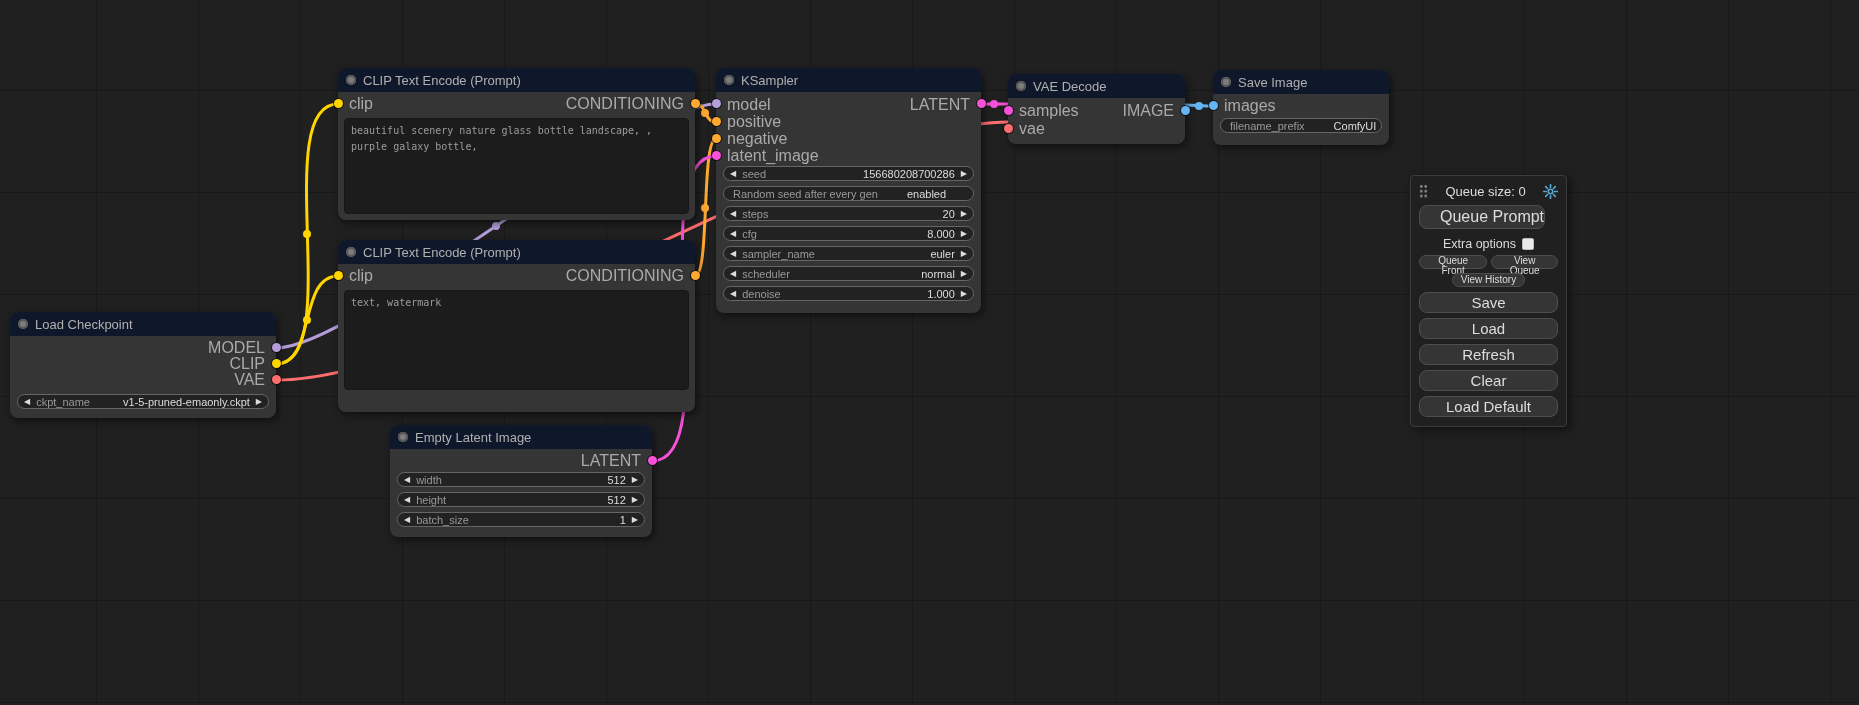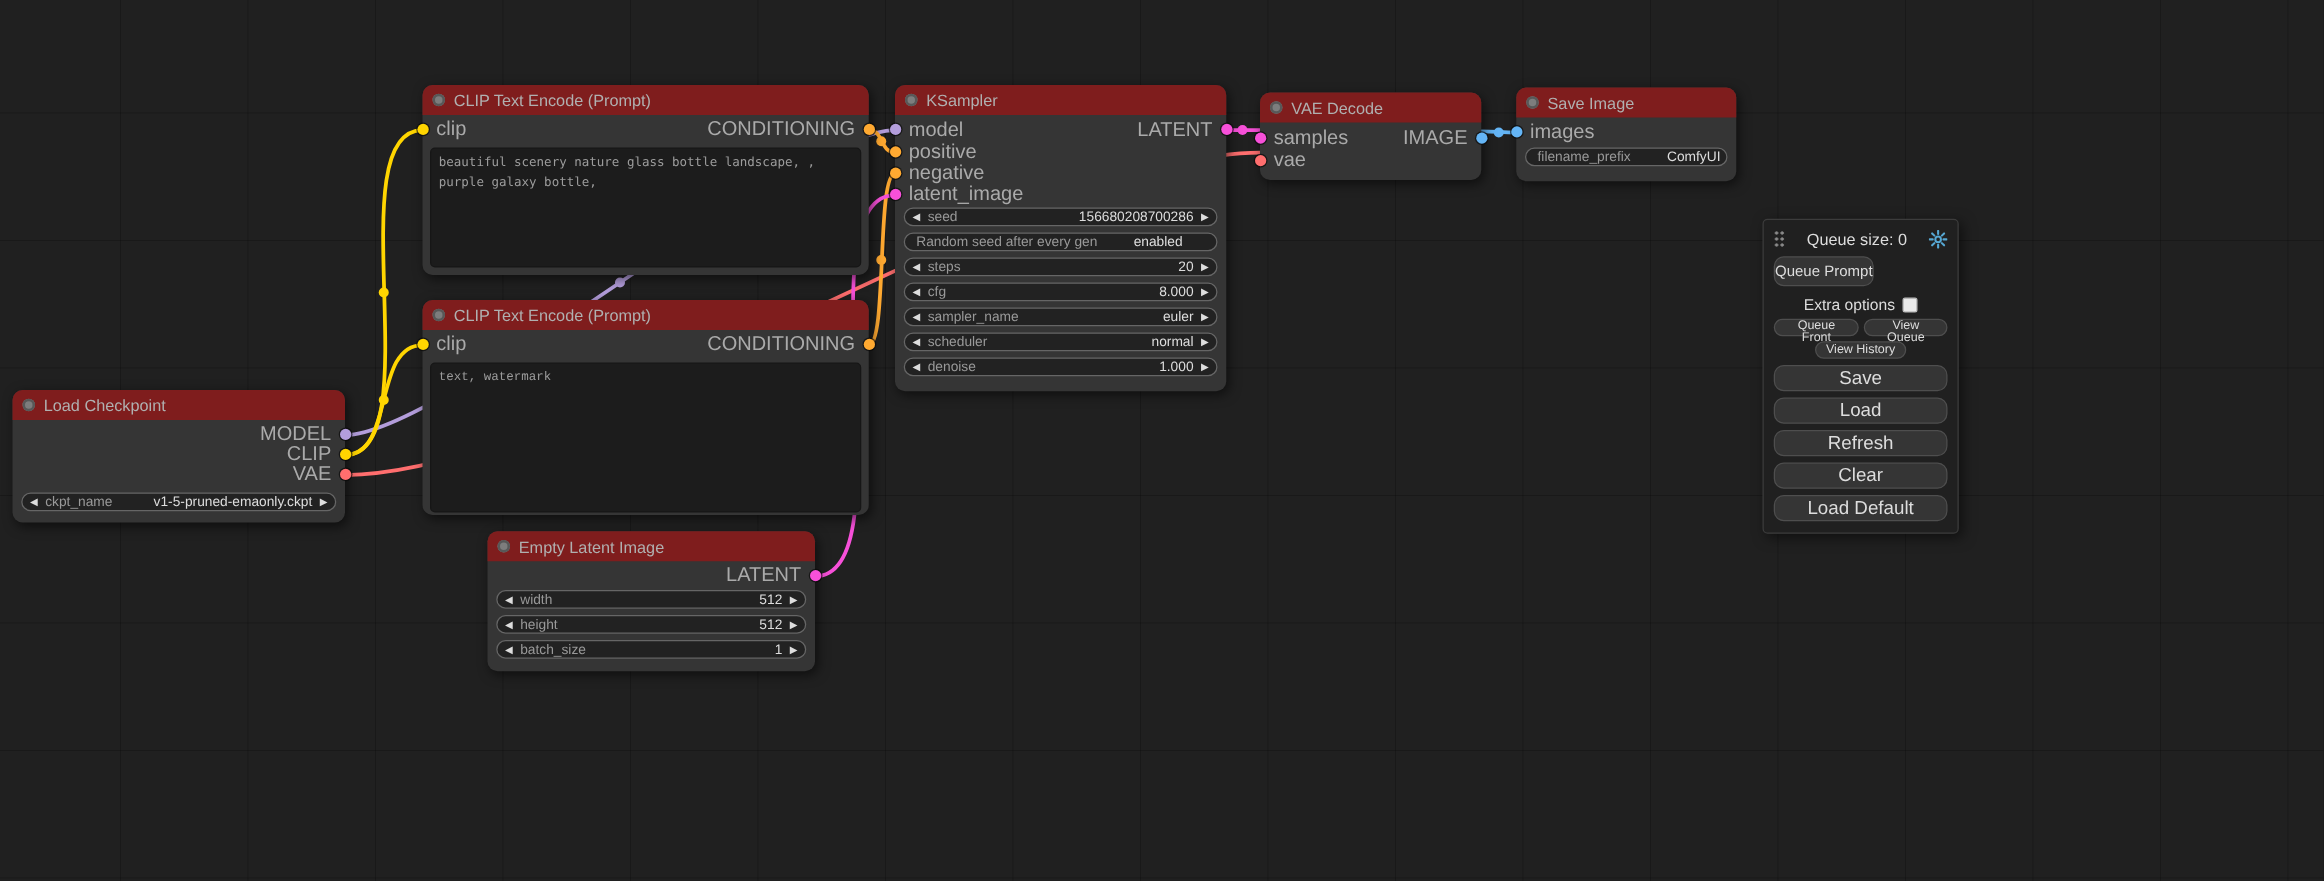--- a/index.html
+++ b/index.html
@@ -9,21 +9,21 @@
     background-color:#202020;
     background-image:
       linear-gradient(rgba(0,0,0,.22) 1px,transparent 1px),
       linear-gradient(90deg,rgba(0,0,0,.22) 1px,transparent 1px);
     background-size:102px 102px;background-position:-6px -12px;
     font-family:"Liberation Sans",sans-serif;
   }
   .wires{position:absolute;inset:0;z-index:1;}
   .wires path{fill:none;stroke-width:3;stroke-linecap:round;}
   .node{position:absolute;z-index:2;background:#353535;border-radius:8px;box-shadow:2px 3px 9px rgba(0,0,0,.55);}
-  .ntitle{height:24px;background:#7f1d1d;border-radius:8px 8px 0 0;display:flex;align-items:center;padding:0 8px;gap:7px;}
+  .ntitle{height:24px;background:#0f172a;border-radius:8px 8px 0 0;display:flex;align-items:center;padding:0 8px;gap:7px;}
   .ndot{width:10px;height:10px;border-radius:50%;background:#7d7d7d;box-shadow:inset 0 0 0 2px #585858;flex:0 0 auto;}
   .ntext{font-size:13px;color:#b0b0b0;white-space:nowrap;}
   .nbody{position:relative;padding-top:4px;}
   .srow{display:flex;align-items:center;padding:0 11px;font-size:16px;color:#aaa;}
   .srow .right{margin-left:auto;}
   .h16{height:16px;} .h17{height:17px;} .h18{height:18px;}
   .port{position:absolute;width:9px;height:9px;border-radius:50%;background:#888;box-shadow:0 0 0 1px rgba(8,8,8,.65);z-index:3;}
   .pin{left:-4.5px;} .pout{right:-4.5px;}
   .widget{position:absolute;left:7px;right:7px;height:15px;background:#222;border:1px solid #666;border-radius:8px;display:flex;align-items:center;font-size:11px;color:#999;overflow:hidden;}
   .widget .arr{color:#ddd;font-size:8px;line-height:1;padding:0 6px;flex:0 0 auto;}
@@ -33,21 +33,21 @@
   .widget .knob{width:9px;height:9px;border-radius:50%;margin-left:6px;flex:0 0 auto;background:#7f9db9;}
   .prompt{position:absolute;left:6px;right:6px;background:#1c1c1c;border:1px solid #161616;border-radius:4px;color:#9c9c9c;font-family:"DejaVu Sans Mono",monospace;font-size:10px;line-height:1.6;padding:4px 6px;resize:none;outline:none;overflow:hidden;}
   
   .menu{position:absolute;z-index:4;width:157px;background:#202020;border:1px solid #3c3c3c;border-radius:4px;box-shadow:3px 3px 10px rgba(0,0,0,.5);padding:5px 8px 9px;}
   .menu-header{display:flex;align-items:center;height:20px;}
   .drag-dots{width:9px;height:14px;background-image:radial-gradient(circle,#8a8a8a 1.1px,transparent 1.5px);background-size:4.5px 4.8px;flex:0 0 auto;}
   .qsize{flex:1;text-align:center;font-size:13px;color:#ddd;}
   .gear{flex:0 0 auto;display:flex;}
   .btn{display:block;font-family:inherit;background:#353535;border:1px solid #4e4e4e;border-radius:8px;color:#ddd;cursor:pointer;}
   .btn.big{width:100%;height:21px;font-size:15px;margin-top:5px;}
-  .btn.qp{height:24px;font-size:12px;margin-top:4px;}
+  .btn.qp{height:24px;font-size:16px;margin-top:4px;padding-left:20px;}
   .extra-row{display:flex;align-items:center;justify-content:center;gap:6px;margin-top:8px;font-size:12.5px;color:#ddd;}
   .cbx{width:12px;height:12px;background:#e9e9e9;border-radius:2px;border:1px solid #bbb;}
   .small-row{display:flex;justify-content:center;gap:4px;margin-top:4px;}
   .btn.small{font-size:10px;height:14px;padding:0 8px;line-height:1;margin:0;}
   .gap-top{margin-top:13px;}
 </style>
 </head>
 <body>
 
 <div class="canvas">
@@ -122,21 +122,21 @@
       <span class="ntext">CLIP Text Encode (Prompt)</span>
     </div>
     <div class="nbody">
       <div class="srow h16">
         <span>clip</span>
         <span class="right">CONDITIONING</span>
       </div>
     </div>
     <span class="port pin" style="top: 31px; background: rgb(255, 213, 0);"></span>
     <span class="port pout" style="top: 31px; background: rgb(255, 169, 49);"></span>
-    <textarea class="prompt" style="top: 50px; height: 120px; font-family: Liberation Mono, monospace;" spellcheck="false">text, watermark</textarea>
+    <textarea class="prompt" style="top: 50px; height: 100px;" spellcheck="false">text, watermark</textarea>
   </div>
 
   <div class="node" style="left:390px;top:425px;width:262px;height:112px">
     <div class="ntitle">
       <span class="ndot"></span>
       <span class="ntext">Empty Latent Image</span>
     </div>
     <div class="nbody">
       <div class="srow h16">
           <span class="right">LATENT</span>

